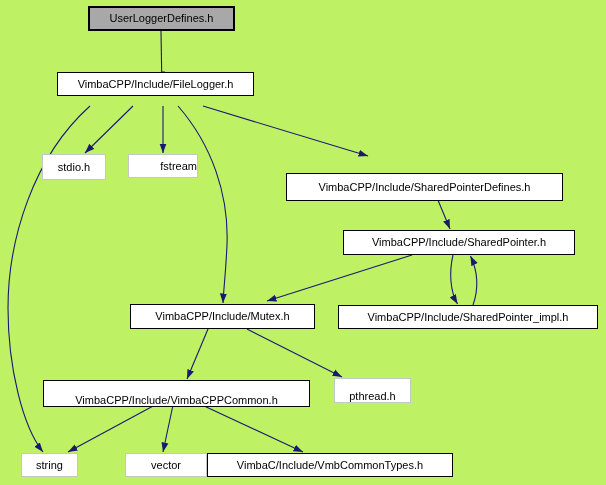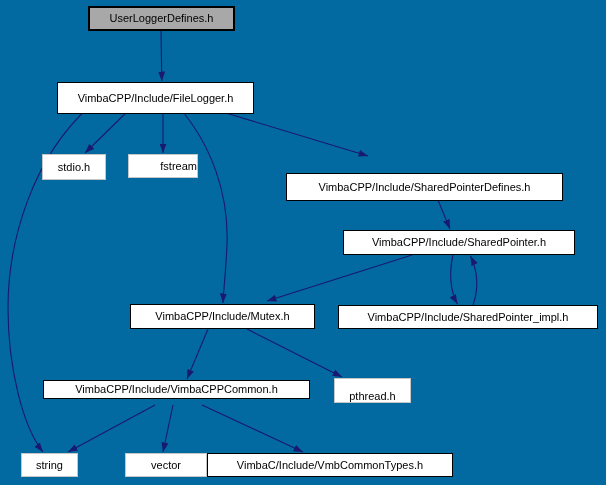--- a/index.html
+++ b/index.html
@@ -4,21 +4,21 @@
 <style>
   html, body {
     margin: 0;
     padding: 0;
     background: #ffffff;
   }
   #canvas {
     position: relative;
     width: 606px;
     height: 485px;
-    background: #0369a1;
+    background: #bef264;
     font-family: "Liberation Sans", sans-serif;
     overflow: hidden;
   }
   #edge-layer {
     position: absolute;
     left: 0;
     top: 0;
     width: 606px;
     height: 485px;
     pointer-events: none;
@@ -74,42 +74,42 @@
         <path d="M 247,329 L 342,377" fill="none" stroke="#191970" stroke-width="1.1" marker-end="url(#arrowhead)"></path>
         <path d="M 155,405 L 68,452" fill="none" stroke="#191970" stroke-width="1.1" marker-end="url(#arrowhead)"></path>
         <path d="M 173,405 L 163,452" fill="none" stroke="#191970" stroke-width="1.1" marker-end="url(#arrowhead)"></path>
         <path d="M 202,405 L 303,452" fill="none" stroke="#191970" stroke-width="1.1" marker-end="url(#arrowhead)"></path>
       </g>
   </svg>
   <div id="node-layer">
       <div class="node current" style="left: 88px; top: 6px; width: 147px; height: 25px;">
         <span>UserLoggerDefines.h</span>
       </div>
-      <div class="node internal" style="left: 57px; top: 82px; width: 197px; height: 32px;">
+      <div class="node internal" style="left: 57px; top: 72px; width: 197px; height: 24px;">
         <span>VimbaCPP/Include/FileLogger.h</span>
       </div>
       <div class="node external" style="left: 42px; top: 154px; width: 64px; height: 26px;">
         <span>stdio.h</span>
       </div>
       <div class="node external" style="left: 128px; top: 154px; width: 70px; height: 24px; justify-content: flex-end;">
         <span>fstream</span>
       </div>
       <div class="node internal" style="left: 286px; top: 173px; width: 277px; height: 28px;">
         <span>VimbaCPP/Include/SharedPointerDefines.h</span>
       </div>
       <div class="node internal" style="left: 343px; top: 230px; width: 232px; height: 25px;">
         <span>VimbaCPP/Include/SharedPointer.h</span>
       </div>
       <div class="node internal" style="left: 130px; top: 304px; width: 185px; height: 25px; justify-content: center;">
         <span>VimbaCPP/Include/Mutex.h</span>
       </div>
       <div class="node internal" style="left: 338px; top: 305px; width: 260px; height: 24px;">
         <span>VimbaCPP/Include/SharedPointer_impl.h</span>
       </div>
-      <div class="node internal" style="left: 43px; top: 380px; width: 267px; height: 19px;">
+      <div class="node internal" style="left: 43px; top: 380px; width: 267px; height: 27px; align-items: flex-end;">
         <span>VimbaCPP/Include/VimbaCPPCommon.h</span>
       </div>
       <div class="node external" style="left: 334px; top: 378px; width: 77px; height: 25px; align-items: flex-end;">
         <span>pthread.h</span>
       </div>
       <div class="node external" style="left: 21px; top: 453px; width: 57px; height: 24px; justify-content: center;">
         <span>string</span>
       </div>
       <div class="node external" style="left: 125px; top: 453px; width: 82px; height: 24px;">
         <span>vector</span>

